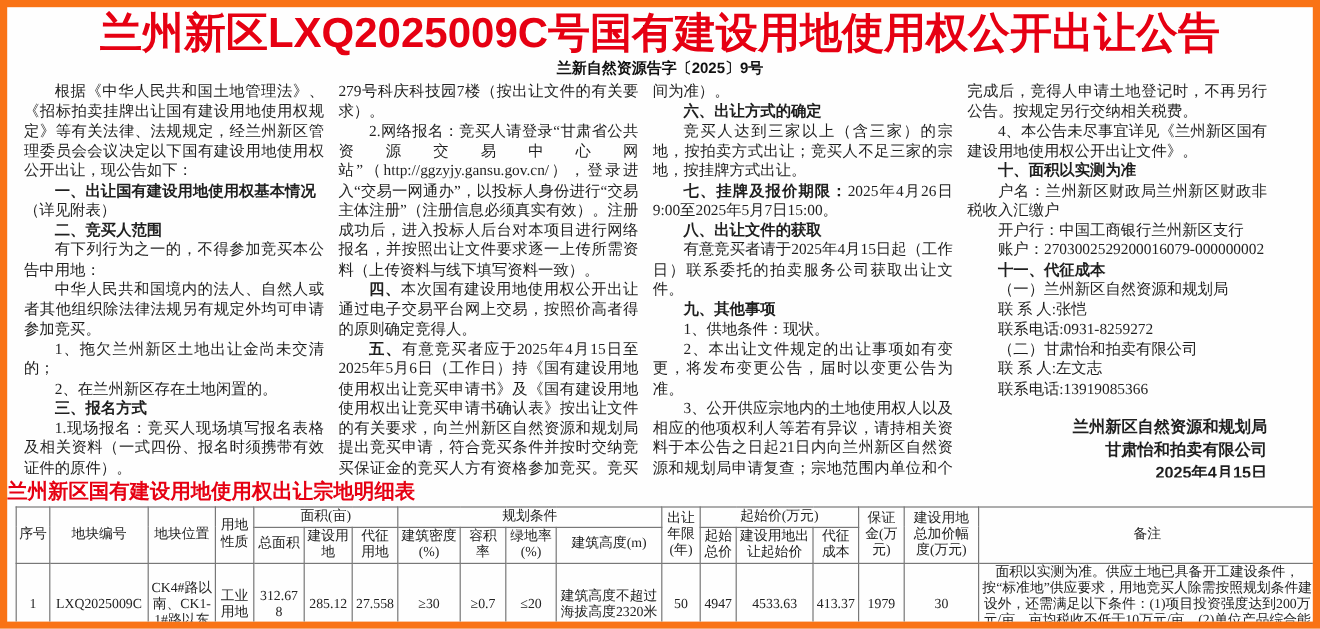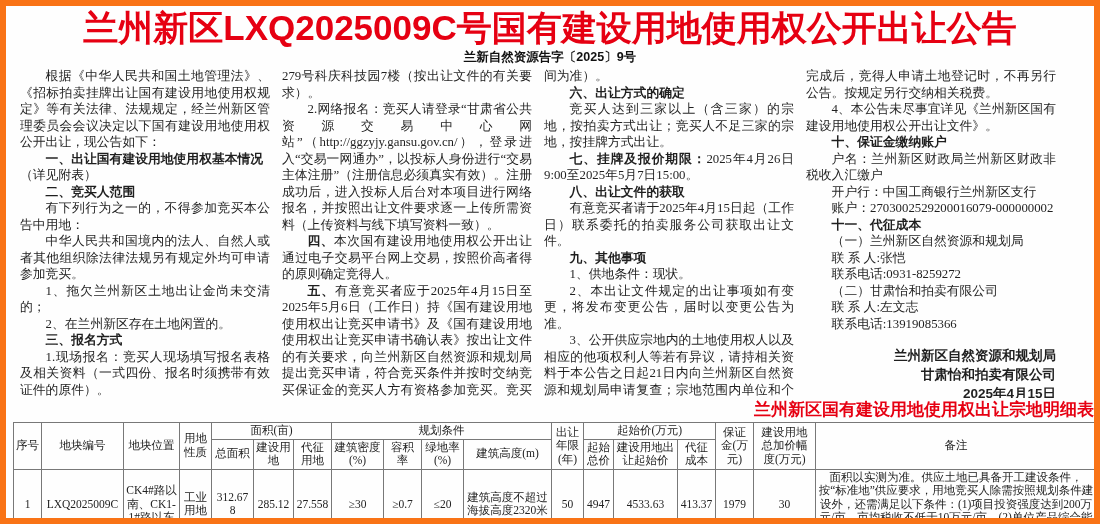--- a/index.html
+++ b/index.html
@@ -26,21 +26,21 @@
   .col{width:250px;font-size:12.8px;line-height:16.5px;}
   .col p{margin:0;text-indent:2em;}
   .col p.cont{text-indent:0;}
   .hd{font-weight:bold;font-family:"Liberation Sans","DejaVu Sans",sans-serif;}
   .sig{
     margin-top:14px;text-align:center;padding-left:56px;font-weight:bold;
     font-family:"Liberation Sans","DejaVu Sans",sans-serif;font-size:13.5px;line-height:19px;
   }
   .sig div{text-indent:0;text-align:right;}
   .table-title{
-    color:var(--red);text-align:right;font-weight:bold;
+    color:var(--red);text-align:left;font-weight:bold;
     font-family:Liberation Sans, sans-serif;
     font-size:17px;line-height:20px;margin-top:2px;
   }
   table.parcel{
     width:1084px;margin:2px 7px 0 7px;border-collapse:collapse;table-layout:fixed;
   }
   table.parcel td{
     border:1px solid #787878;text-align:center;vertical-align:middle;
     font-size:11.5px;line-height:13.5px;padding:1px 2px;word-break:break-all;
     color:#222;
@@ -92,21 +92,21 @@
       <p>有意竞买者请于2025年4月15日起（工作日）联系委托的拍卖服务公司获取出让文件。</p>
       <p class="hd">九、其他事项</p>
       <p>1、供地条件：现状。</p>
       <p>2、本出让文件规定的出让事项如有变更，将发布变更公告，届时以变更公告为准。</p>
       <p>3、公开供应宗地内的土地使用权人以及相应的他项权利人等若有异议，请持相关资料于本公告之日起21日内向兰州新区自然资源和规划局申请复查；宗地范围内单位和个人持有的土地证，待依法拆迁安置补偿时注销，上述工作均不影响本次公开供应，公开供应手续</p>
     </div>
 
     <div class="col">
       <p class="cont">完成后，竞得人申请土地登记时，不再另行公告。按规定另行交纳相关税费。</p>
       <p>4、本公告未尽事宜详见《兰州新区国有建设用地使用权公开出让文件》。</p>
-      <p class="hd">十、保证金缴纳账户</p>
+      <p class="hd">十、面积以实测为准</p>
       <p>户名：兰州新区财政局兰州新区财政非税收入汇缴户</p>
       <p>开户行：中国工商银行兰州新区支行</p>
       <p>账户：2703002529200016079-000000002</p>
       <p class="hd">十一、代征成本</p>
       <p>（一）兰州新区自然资源和规划局</p>
       <p>联 系 人:张恺</p>
       <p>联系电话:0931-8259272</p>
       <p>（二）甘肃怡和拍卖有限公司</p>
       <p>联 系 人:左文志</p>
       <p>联系电话:13919085366</p>

